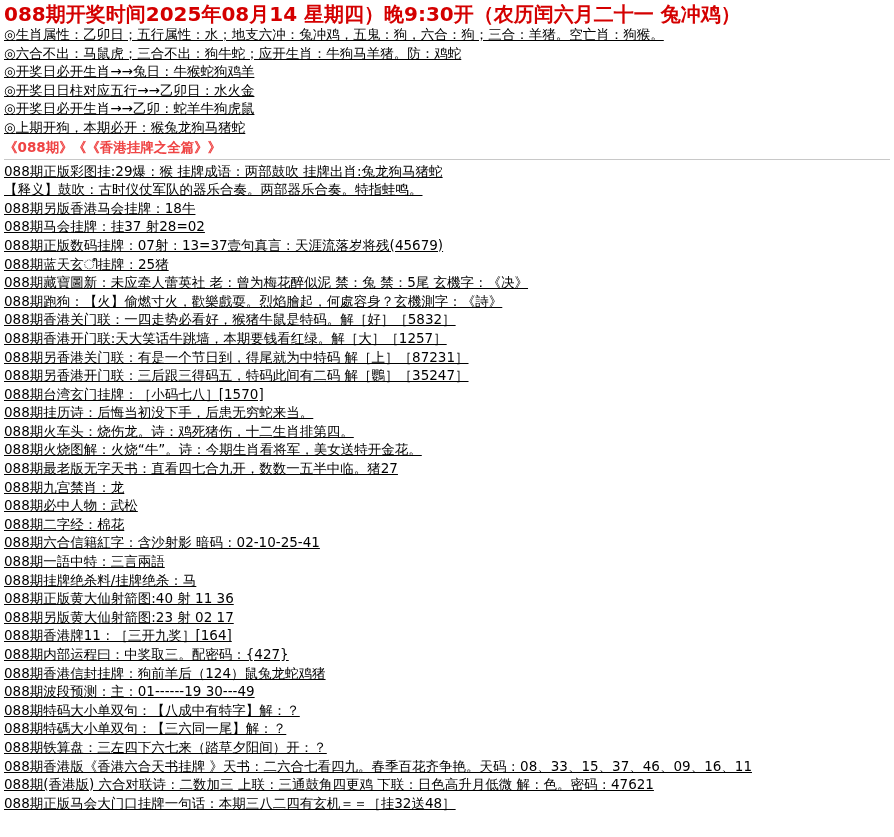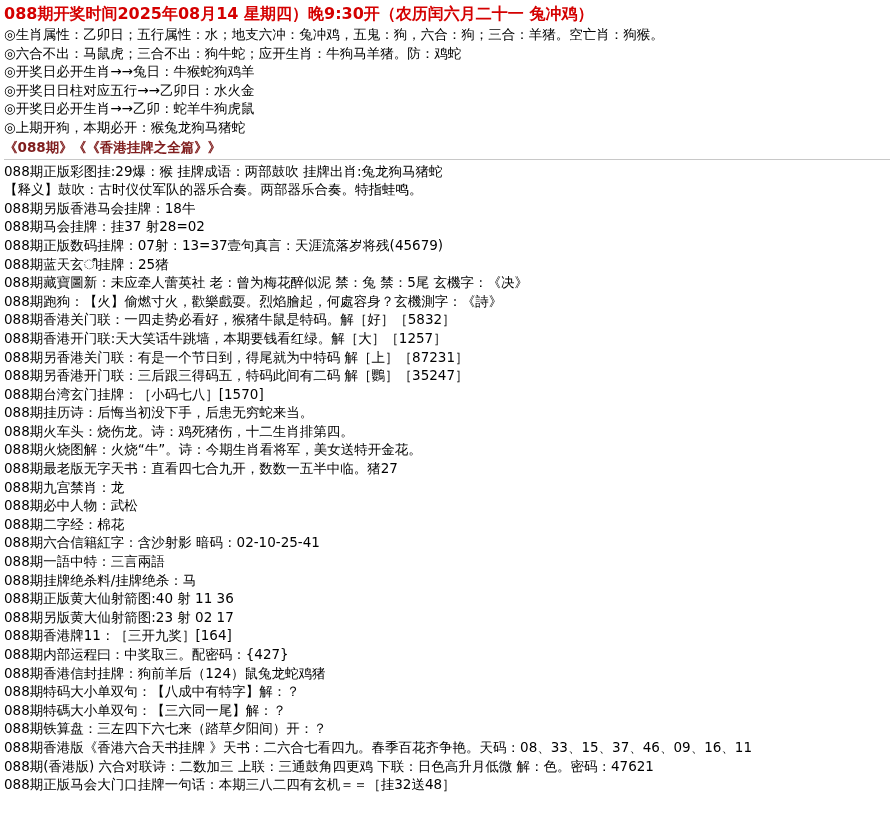--- a/index.html
+++ b/index.html
@@ -19,30 +19,30 @@
     width: 894px;
     padding: 4px 0 0 0;
     box-sizing: border-box;
   }
   .line {
     padding: 0 4px;
     line-height: 18.6px;
     white-space: nowrap;
     overflow: hidden;
   }
-  .black { color: #000000; }
+  .black { color: #000000; text-decoration: underline; }
   .header {
     font-weight: bold;
     color: #d40000;
-    font-size: 16px;
+    font-size: 20px;
     line-height: 20px;
     padding-bottom: 1px;
   }
   .section-title {
-    color: #7f1d1d;
+    color: #ef4444;
     font-weight: bold;
     line-height: 20px;
   }
   .hr {
     height: 1px;
     background: #c8c8c8;
     margin: 2px 4px 2px 4px;
   }
   .glyph {
     font-family: "DejaVu Sans", sans-serif;
@@ -90,20 +90,21 @@
     <div class="line black">088期必中人物：武松</div>
     <div class="line black">088期二字经：棉花</div>
     <div class="line black">088期六合信籍紅字：含沙射影  暗码：02-10-25-41</div>
     <div class="line black">088期一語中特：三言兩語</div>
     <div class="line black">088期挂牌绝杀料/挂牌绝杀：马</div>
     <div class="line black">088期正版黄大仙射箭图:40 射 11  36</div>
     <div class="line black">088期另版黄大仙射箭图:23 射  02  17</div>
     <div class="line black">088期香港牌11：［三开九奖］[164]</div>
     <div class="line black">088期内部运程曰：中奖取三。配密码：{427}</div>
     <div class="line black">088期香港信封挂牌：狗前羊后（124）鼠兔龙蛇鸡猪</div>
+    <div class="line black">088期波段预测：主：01------19  30---49</div>
     <div class="line black">088期特码大小单双句：【八成中有特字】解：？</div>
     <div class="line black">088期特碼大小单双句：【三六同一尾】解：？</div>
     <div class="line black">088期铁算盘：三左四下六七来（踏草夕阳间）开：？</div>
     <div class="line black">088期香港版《香港六合天书挂牌 》天书：二六合七看四九。春季百花齐争艳。天码：08、33、15、37、46、09、16、11</div>
     <div class="line black">088期(香港版) 六合对联诗：二数加三  上联：三通鼓角四更鸡  下联：日色高升月低微  解：色。密码：47621</div>
     <div class="line black">088期正版马会大门口挂牌一句话：本期三八二四有玄机＝＝［挂32送48］</div>
 
   </div>
 
 </div>

